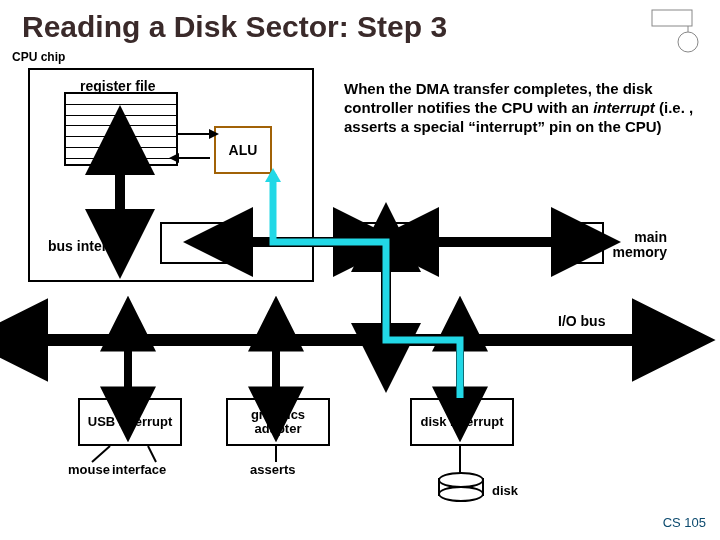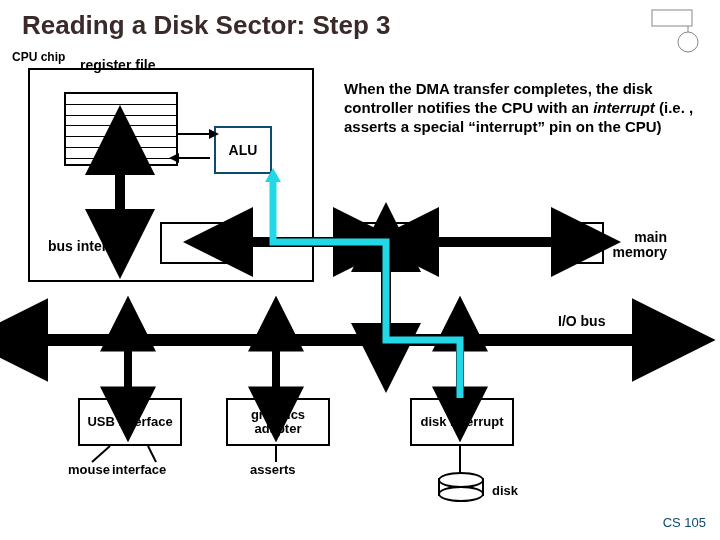--- a/index.html
+++ b/index.html
@@ -9,21 +9,21 @@
     height: 540px;
     background: #fff;
     font-family: Arial, Helvetica, sans-serif;
     position: relative;
     overflow: hidden;
   }
   .title {
     position: absolute;
     left: 22px;
     top: 10px;
-    font-size: 26px;
+    font-size: 30px;
     font-weight: bold;
     color: #3a2a2a;
   }
   .cpu-chip-label {
     position: absolute;
     left: 12px;
     top: 50px;
     font-size: 12px;
     font-weight: bold;
     text-align: center;
@@ -33,21 +33,21 @@
     left: 28px;
     top: 68px;
     width: 282px;
     height: 210px;
     border: 2px solid #000;
     background: transparent;
   }
   .reg-label {
     position: absolute;
     left: 80px;
-    top: 57px;
+    top: 78px;
     font-size: 14px;
     font-weight: bold;
   }
   .reg-file {
     position: absolute;
     left: 64px;
     top: 92px;
     width: 110px;
     height: 70px;
     border: 2px solid #000;
@@ -57,21 +57,21 @@
     height: 14%;
     border-bottom: 1px solid #000;
   }
   .reg-file .row:last-child { border-bottom: none; }
   .alu {
     position: absolute;
     left: 214px;
     top: 126px;
     width: 54px;
     height: 44px;
-    border: 2px solid #0c4a6e;
+    border: 2px solid #a16207;
     background: #fff;
     display: flex;
     align-items: center;
     justify-content: center;
     font-size: 14px;
     font-weight: bold;
   }
   .businf-label {
     position: absolute;
     left: 48px;
@@ -211,21 +211,21 @@
 <div class="caption">
   <span>When the DMA transfer completes, the disk controller notifies the CPU with an </span><span class="em">interrupt</span><span> (i.e. , asserts a special “interrupt” pin on the CPU)</span>
 </div>
 
 <div class="mid-box" style="left:346px;top:222px;width:80px;height:38px"></div>
 <div class="mid-box" style="left:564px;top:222px;width:36px;height:38px"></div>
 <div class="main-mem-label">main memory</div>
 
 <div class="iobus-label">I/O bus</div>
 
-<div class="dev-box" style="left:78px;top:398px">USB interface</div>
+<div class="dev-box" style="left:78px;top:398px">USB interrupt</div>
 <div class="dev-box" style="left:226px;top:398px">graphics adapter</div>
 <div class="dev-box" style="left:410px;top:398px">disk interrupt</div>
 
 <div class="dev-label" style="left:68px;top:462px">mouse</div>
 <div class="dev-label" style="left:112px;top:462px">interface</div>
 <div class="dev-label" style="left:250px;top:462px">asserts</div>
 <div class="dev-label" style="left:492px;top:483px">disk</div>
 
 <div class="disk-cyl">
   <div class="cyl-body"></div>

